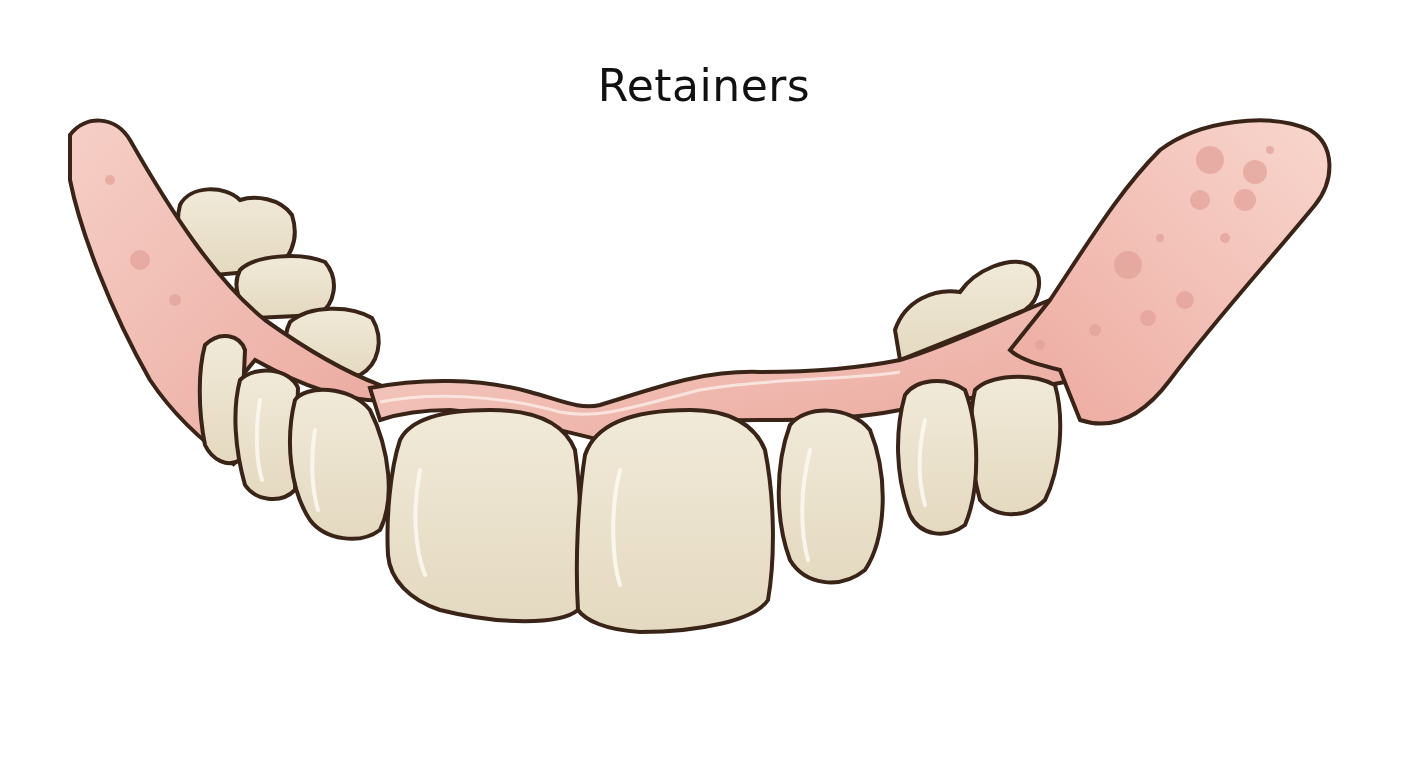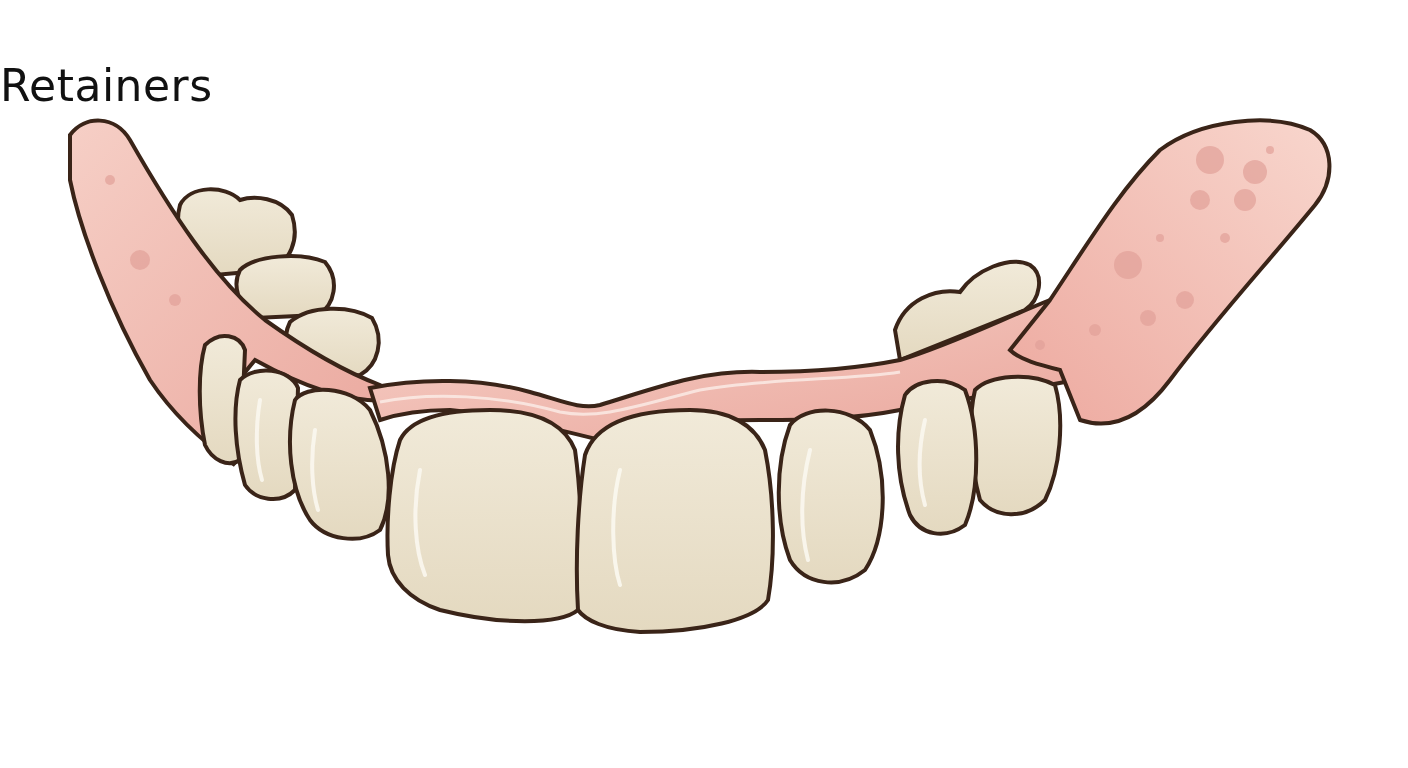--- a/index.html
+++ b/index.html
@@ -12,20 +12,21 @@
       height: 768px;
       position: relative;
       overflow: hidden;
       font-family: "DejaVu Sans", sans-serif;
     }
     .title {
       position: absolute;
       left: 0;
       top: 60px;
       width: 1408px;
+      text-align: center;
       font-family: "DejaVu Sans", sans-serif;
       font-size: 44px;
       color: #111111;
       letter-spacing: 0.5px;
     }
     .illustration {
       position: absolute;
       left: 0;
       top: 0;
       width: 1408px;

